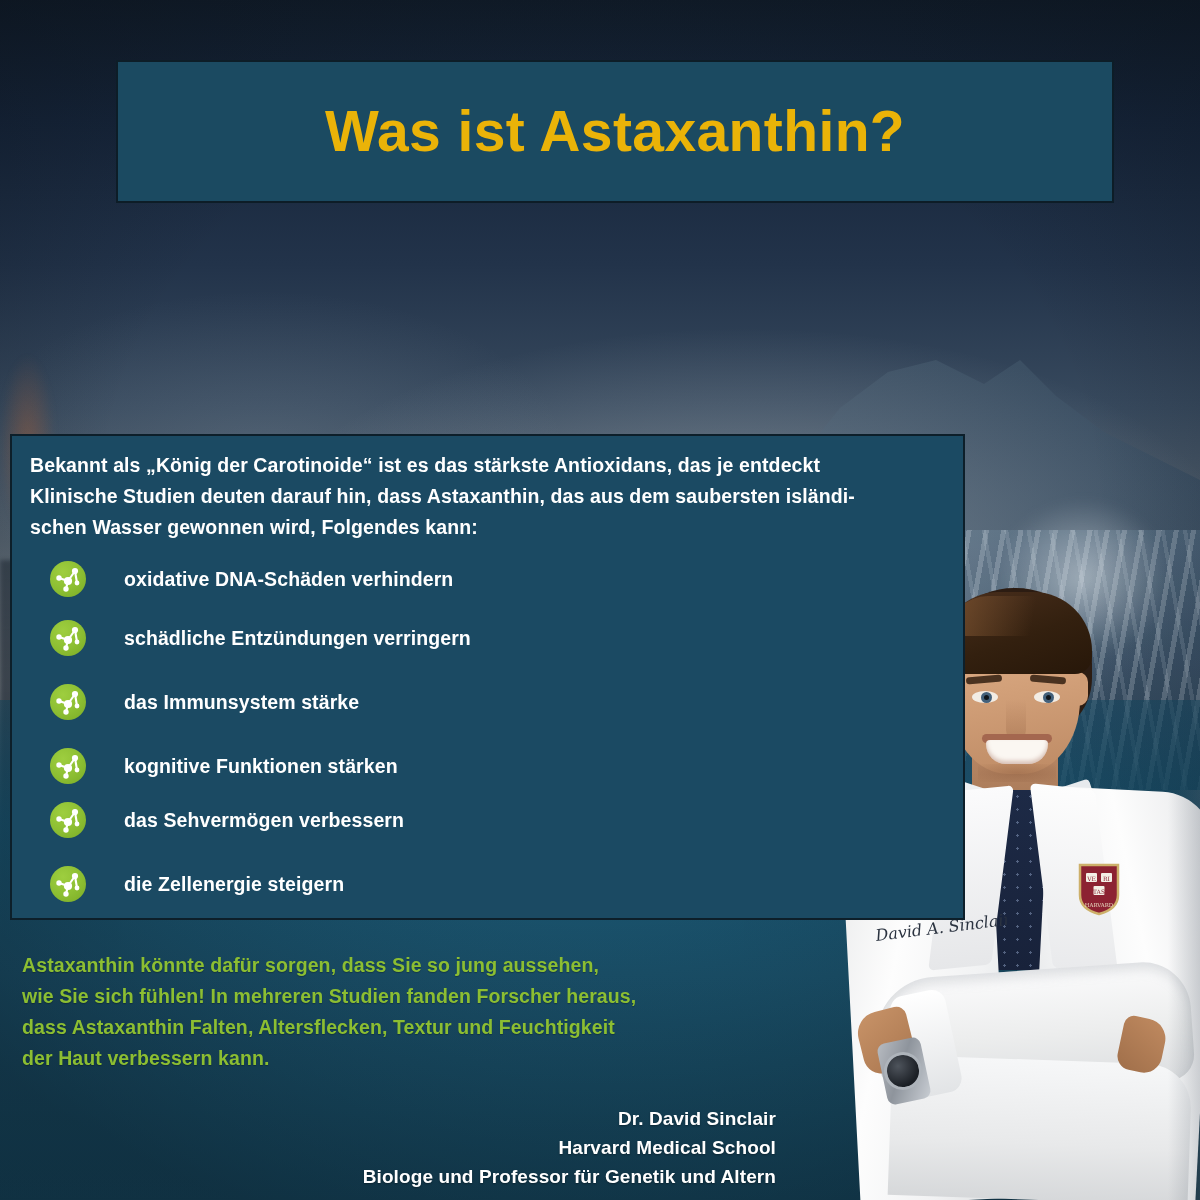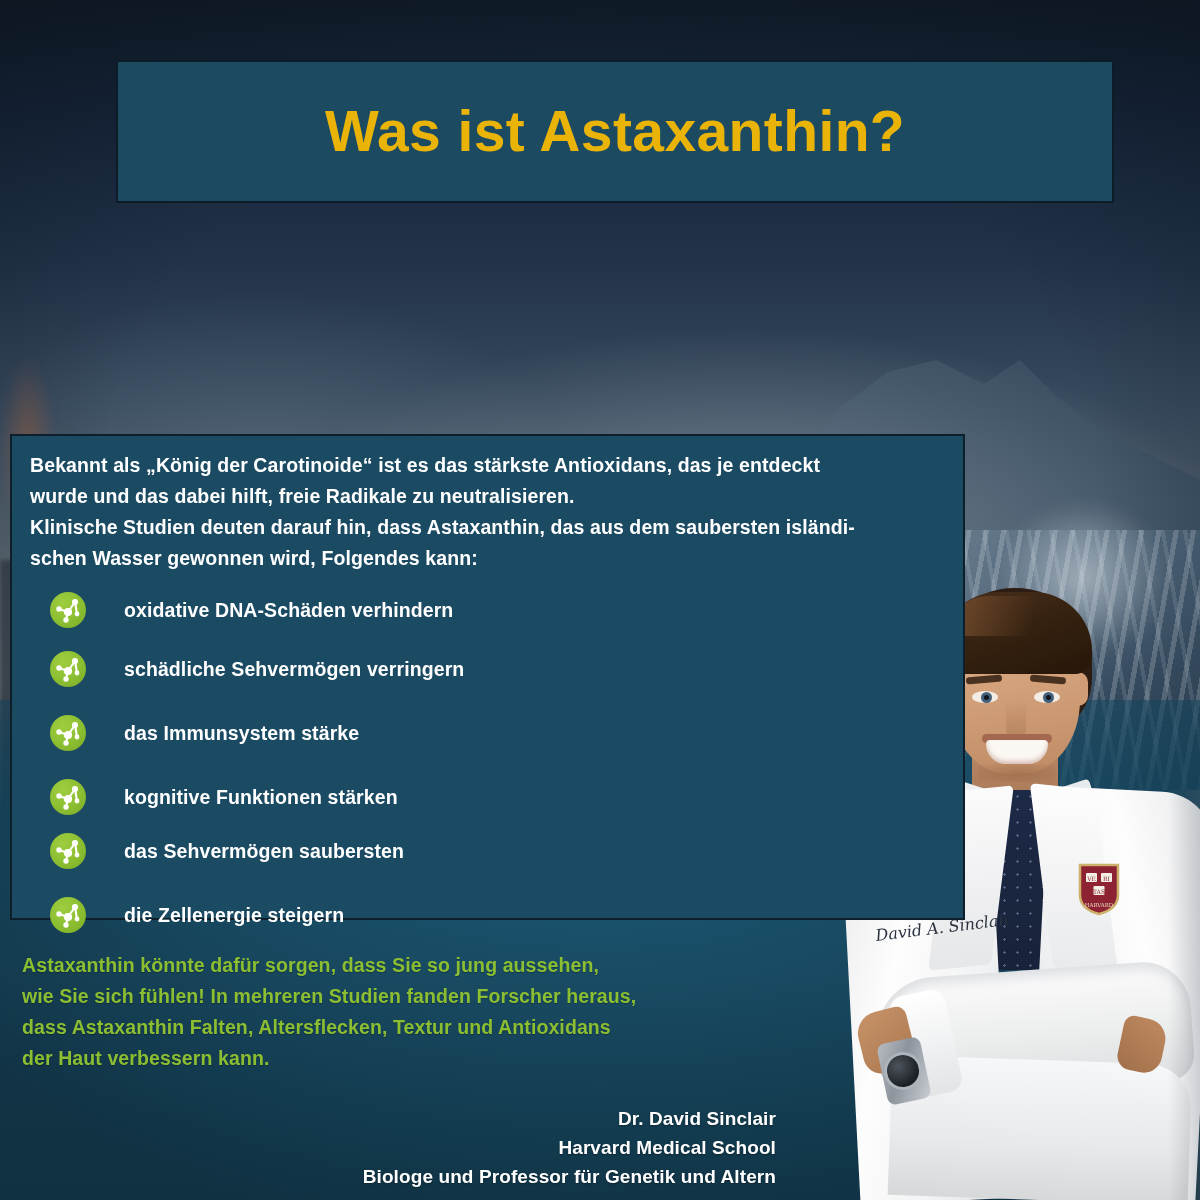--- a/index.html
+++ b/index.html
@@ -446,21 +446,20 @@
   </div>
 
   <div id="title-banner">
     <div id="title-text">Was ist Astaxanthin?</div>
   </div>
 
   <div id="content-panel">
 
     <div id="intro-text">
       <p>Bekannt als „König der Carotinoide“ ist es das stärkste Antioxidans, das je entdeckt</p>
-      <p>wurde und das dabei hilft, freie Radikale zu neutralisieren.</p>
       <p>Klinische Studien deuten darauf hin, dass Astaxanthin, das aus dem saubersten isländi-</p>
       <p>schen Wasser gewonnen wird, Folgendes kann:</p>
     </div>
 
     <ul id="benefit-list">
       <li class="benefit-row">
         <span class="benefit-icon">
           <svg width="36" height="36" viewBox="0 0 36 36">
             <g stroke="#ffffff" stroke-width="2.1" fill="none" stroke-linecap="round">
               <line x1="18" y1="20" x2="25" y2="10"></line>
@@ -487,21 +486,21 @@
               <line x1="18" y1="20" x2="16" y2="28"></line>
               <line x1="25" y1="10" x2="27" y2="22"></line>
             </g>
             <circle cx="18" cy="20" r="4.1" fill="#ffffff"></circle>
             <circle cx="25" cy="10" r="3.1" fill="#ffffff"></circle>
             <circle cx="9" cy="17" r="2.7" fill="#ffffff"></circle>
             <circle cx="16" cy="28" r="2.7" fill="#ffffff"></circle>
             <circle cx="27" cy="22" r="2.4" fill="#ffffff"></circle>
           </svg>
         </span>
-        <span class="benefit-label">schädliche Sehvermögen verringern</span>
+        <span class="benefit-label">schädliche Entzündungen verringern</span>
       </li>
 
       <li class="benefit-row loose">
         <span class="benefit-icon">
           <svg width="36" height="36" viewBox="0 0 36 36">
             <g stroke="#ffffff" stroke-width="2.1" fill="none" stroke-linecap="round">
               <line x1="18" y1="20" x2="25" y2="10"></line>
               <line x1="18" y1="20" x2="9" y2="17"></line>
               <line x1="18" y1="20" x2="16" y2="28"></line>
               <line x1="25" y1="10" x2="27" y2="22"></line>
@@ -544,21 +543,21 @@
               <line x1="18" y1="20" x2="16" y2="28"></line>
               <line x1="25" y1="10" x2="27" y2="22"></line>
             </g>
             <circle cx="18" cy="20" r="4.1" fill="#ffffff"></circle>
             <circle cx="25" cy="10" r="3.1" fill="#ffffff"></circle>
             <circle cx="9" cy="17" r="2.7" fill="#ffffff"></circle>
             <circle cx="16" cy="28" r="2.7" fill="#ffffff"></circle>
             <circle cx="27" cy="22" r="2.4" fill="#ffffff"></circle>
           </svg>
         </span>
-        <span class="benefit-label">das Sehvermögen saubersten</span>
+        <span class="benefit-label">das Sehvermögen verbessern</span>
       </li>
 
       <li class="benefit-row">
         <span class="benefit-icon">
           <svg width="36" height="36" viewBox="0 0 36 36">
             <g stroke="#ffffff" stroke-width="2.1" fill="none" stroke-linecap="round">
               <line x1="18" y1="20" x2="25" y2="10"></line>
               <line x1="18" y1="20" x2="9" y2="17"></line>
               <line x1="18" y1="20" x2="16" y2="28"></line>
               <line x1="25" y1="10" x2="27" y2="22"></line>
@@ -571,21 +570,21 @@
           </svg>
         </span>
         <span class="benefit-label">die Zellenergie steigern</span>
       </li>
     </ul>
   </div>
 
   <div id="green-note">
     <p>Astaxanthin könnte dafür sorgen, dass Sie so jung aussehen,</p>
     <p>wie Sie sich fühlen! In mehreren Studien fanden Forscher heraus,</p>
-    <p>dass Astaxanthin Falten, Altersflecken, Textur und Antioxidans</p>
+    <p>dass Astaxanthin Falten, Altersflecken, Textur und Feuchtigkeit</p>
     <p>der Haut verbessern kann.</p>
   </div>
 
   <div id="attribution">
     <div>Dr. David Sinclair</div>
     <div>Harvard Medical School</div>
     <div>Biologe und Professor für Genetik und Altern</div>
   </div>
 
 </div>

